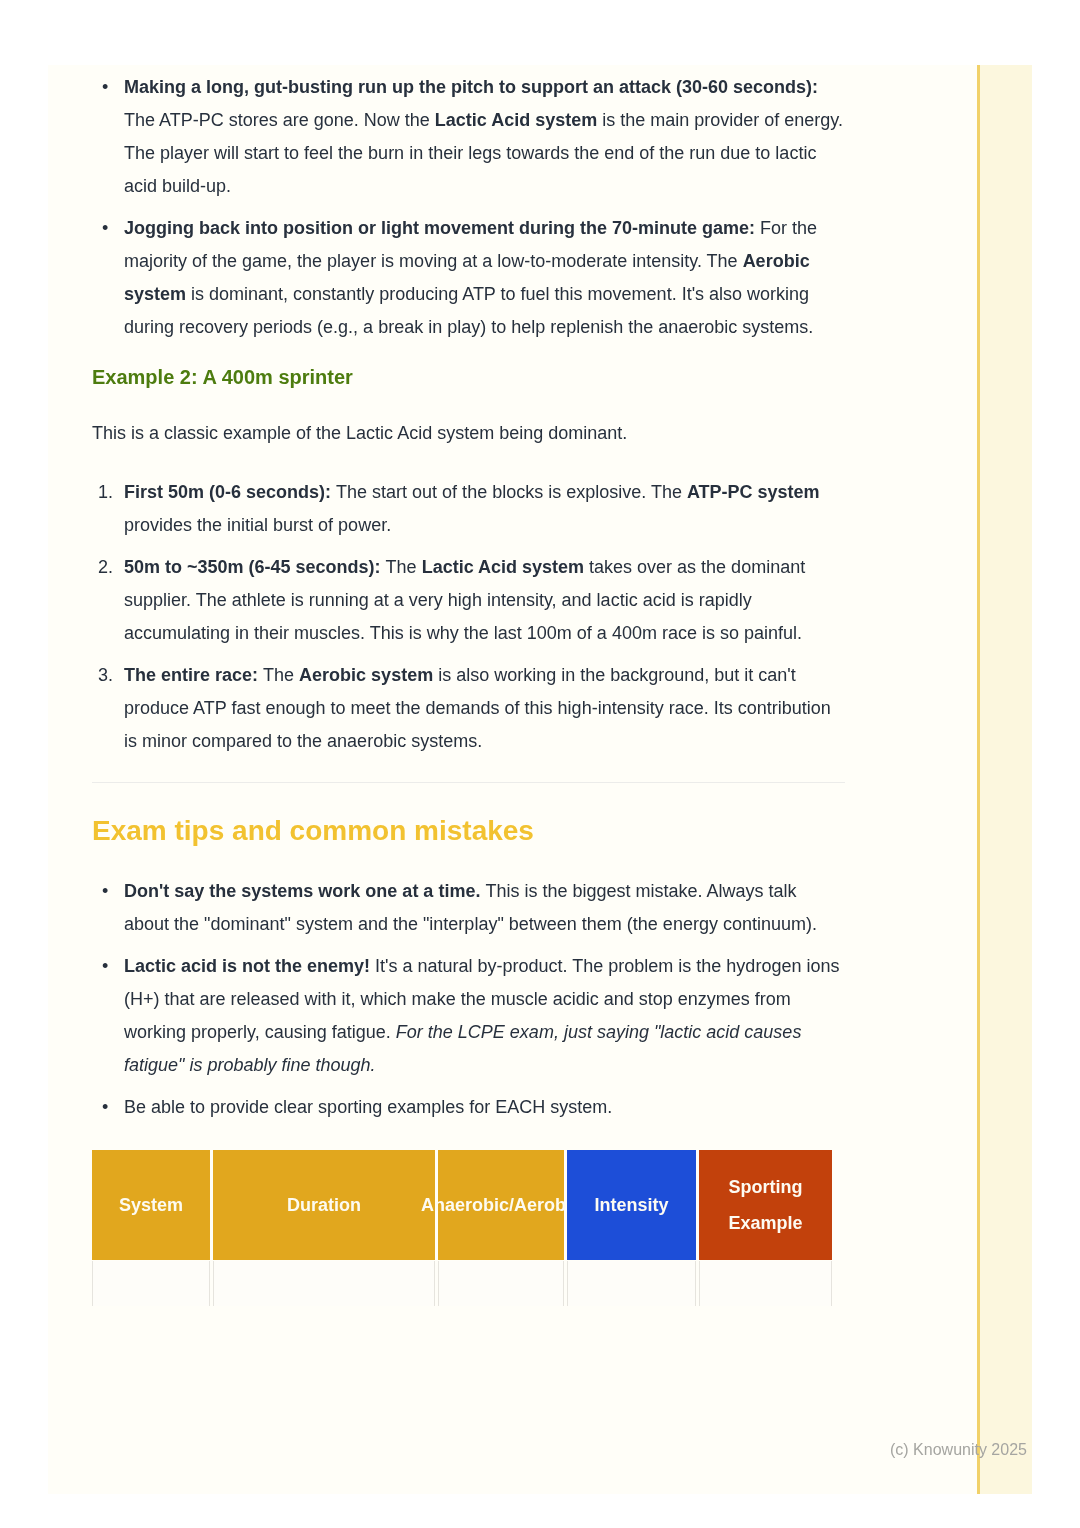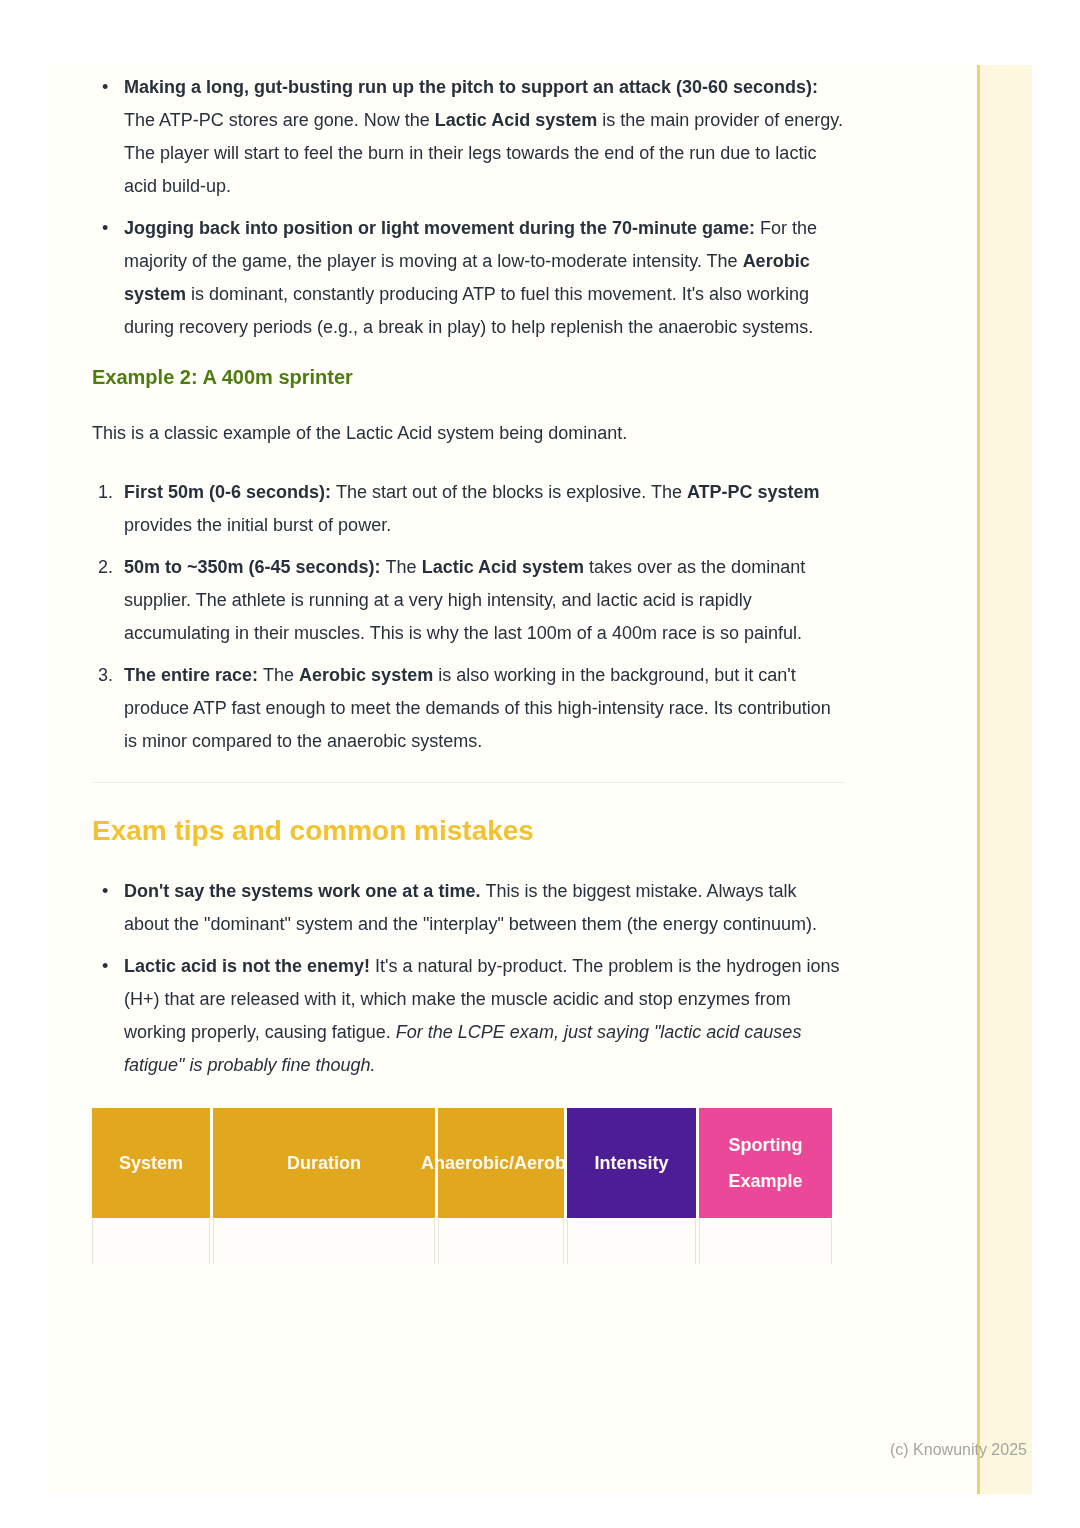--- a/index.html
+++ b/index.html
@@ -53,29 +53,30 @@
           <li><span><span class="seg-b">The entire race: </span><span>The </span><span class="seg-b">Aerobic system</span><span> is also working in the background, but it can't produce ATP fast enough to meet the demands of this high-intensity race. Its contribution is minor compared to the anaerobic systems.</span></span></li>
         </ol>
 
         <hr class="divider">
 
         <h2 class="exam" style="color: rgb(242, 194, 48);">Exam tips and common mistakes</h2>
 
         <ul class="blist">
           <li><span><span class="seg-b">Don't say the systems work one at a time. </span><span>This is the biggest mistake. Always talk about the "dominant" system and the "interplay" between them (the energy continuum).</span></span></li>
           <li><span><span class="seg-b">Lactic acid is not the enemy! </span><span>It's a natural by-product. The problem is the hydrogen ions (H+) that are released with it, which make the muscle acidic and stop enzymes from working properly, causing fatigue. </span><span class="seg-i">For the LCPE exam, just saying "lactic acid causes fatigue" is probably fine though.</span></span></li>
+          <li><span><span>Be able to provide clear sporting examples for EACH system.</span></span></li>
         </ul>
 
         <div class="tbl">
           <div class="tbl-head">
             <div class="th" style="background: rgb(225, 167, 30);">System</div>
             <div class="th" style="background: rgb(225, 167, 30);">Duration</div>
             <div class="th" style="background: rgb(225, 167, 30);">Anaerobic/Aerobic</div>
-            <div class="th" style="background: #4c1d95;">Intensity</div>
-            <div class="th" style="background: #ec4899;">Sporting Example</div>
+            <div class="th" style="background: #1d4ed8;">Intensity</div>
+            <div class="th" style="background: #c2410c;">Sporting Example</div>
           </div>
           <div class="tbl-body">
             <div class="td"></div>
             <div class="td"></div>
             <div class="td"></div>
             <div class="td"></div>
             <div class="td"></div>
           </div>
         </div>
 

